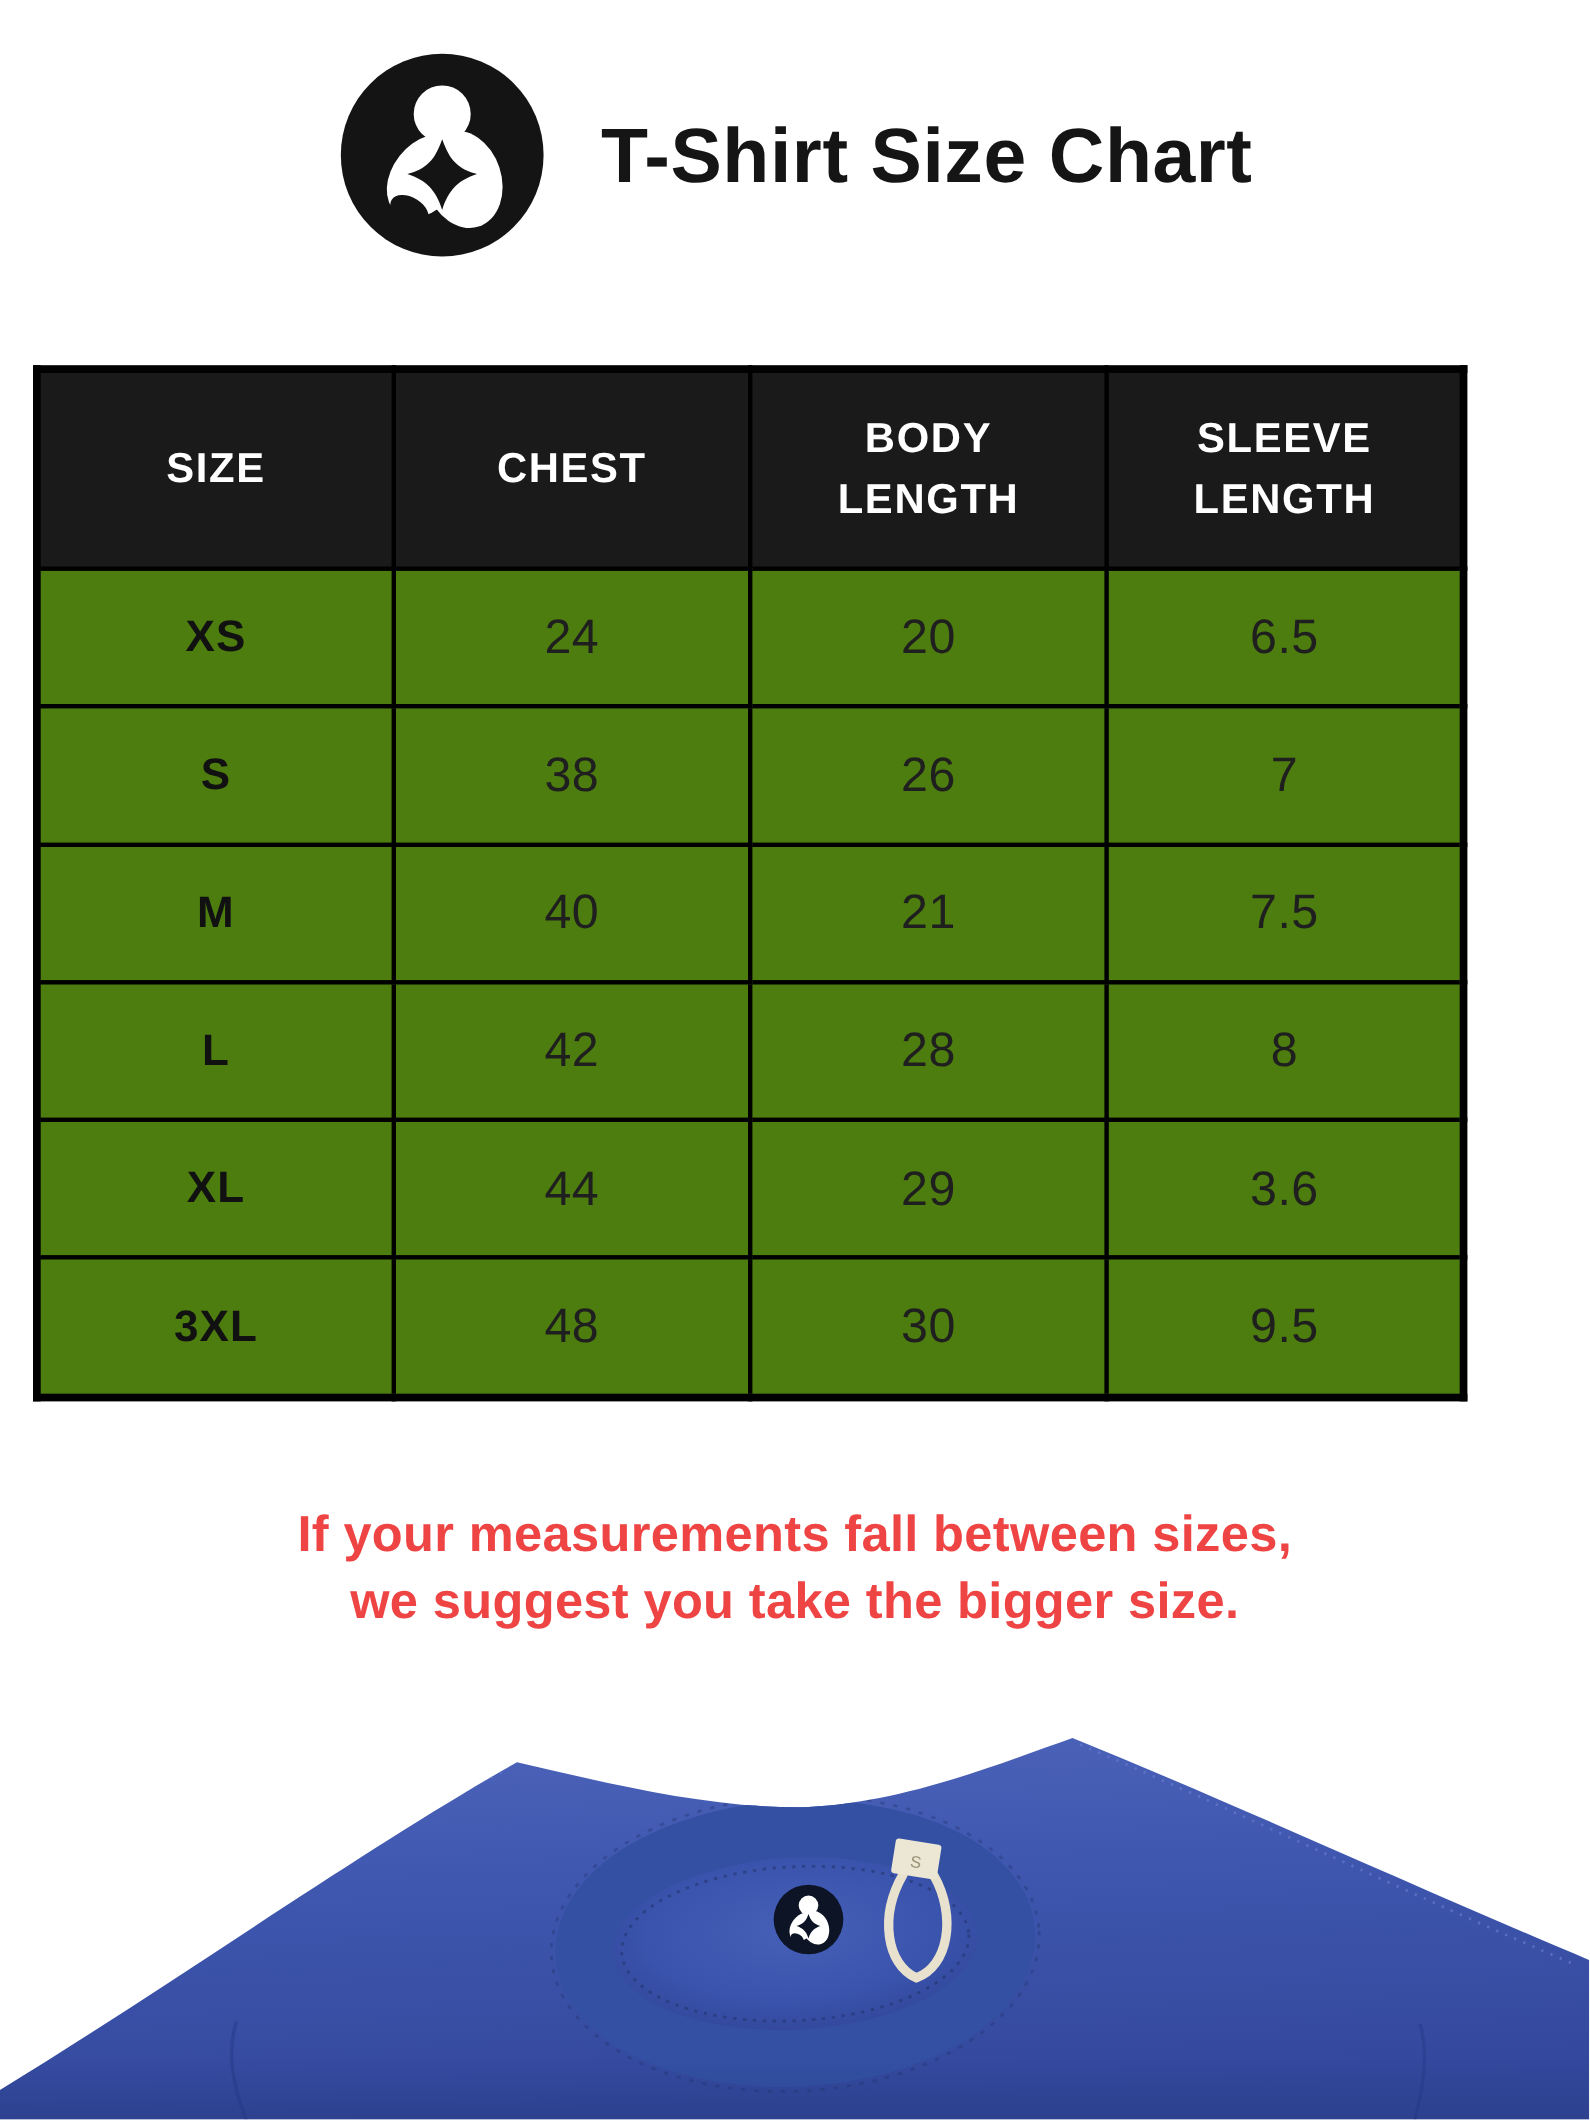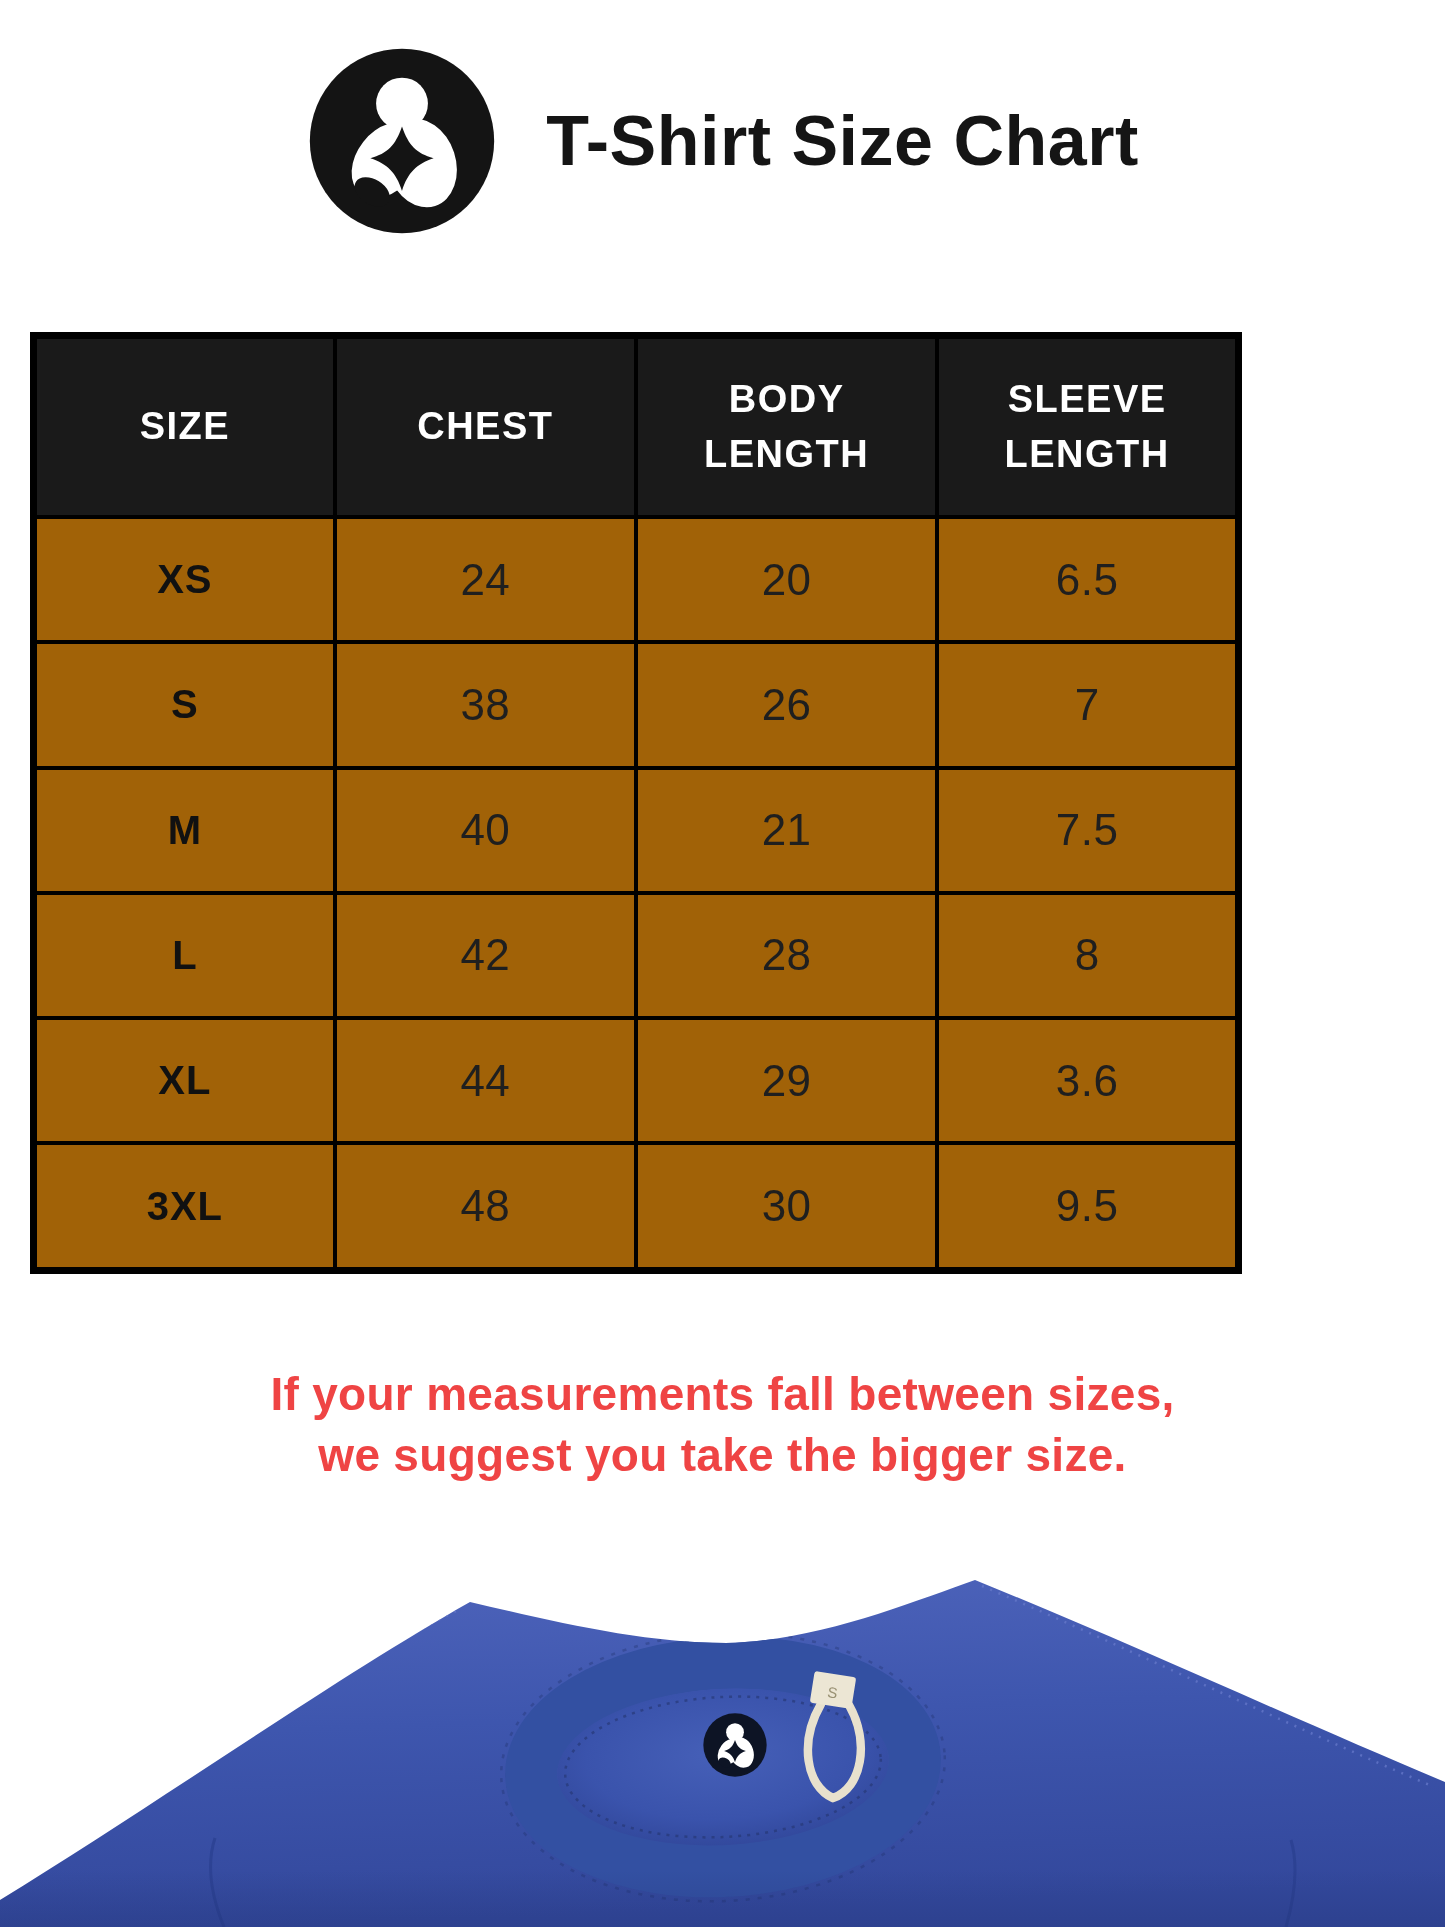--- a/index.html
+++ b/index.html
@@ -6,27 +6,27 @@
   .page{position:relative;width:1445px;height:1927px;background:#ffffff;overflow:hidden;
         font-family:"Liberation Sans",sans-serif;}
 
   
   .brand-header{position:absolute;top:44px;left:0;width:100%;height:194px;
                 display:flex;align-items:center;justify-content:center;gap:48px;}
   .logo{width:192px;height:192px;color:#141414;flex:0 0 auto;}
   .page-title{margin:0;font-size:70px;font-weight:bold;color:#151515;letter-spacing:.5px;}
 
   
-  .size-table{position:absolute;left:30px;top:332px;width:1212px;height:942px;
+  .size-table{position:absolute;left:30px;top:332px;width:1304px;height:942px;
               border-collapse:collapse;table-layout:fixed;border:7px solid #000;}
   .size-table th{background:#1a1a1a;color:#ffffff;font-size:38px;font-weight:bold;
                  letter-spacing:1.5px;white-space:pre-line;height:174px;
                  border:4px solid #000;line-height:1.45;text-align:center;vertical-align:middle;}
   .size-table td{border:4px solid #000;height:96px;text-align:center;vertical-align:middle;
-                 font-size:44px;font-weight:400;color:#1f1f1f;letter-spacing:.5px;background:#a16207;}
+                 font-size:44px;font-weight:400;color:#1f1f1f;letter-spacing:.5px;background:#4d7c0f;}
   .size-table td.size-col{font-weight:bold;font-size:40px;color:#111;letter-spacing:1px;}
 
   
   .note{position:absolute;top:1364px;left:0;width:100%;text-align:center;
         font-weight:bold;font-size:46px;line-height:61px;color:#ef4444;letter-spacing:.3px;}
 
   
   .photo{position:absolute;top:1490px;left:0;width:1445px;height:437px;}
   .photo svg{display:block;}
   .defs-holder{position:absolute;width:0;height:0;overflow:hidden;}

